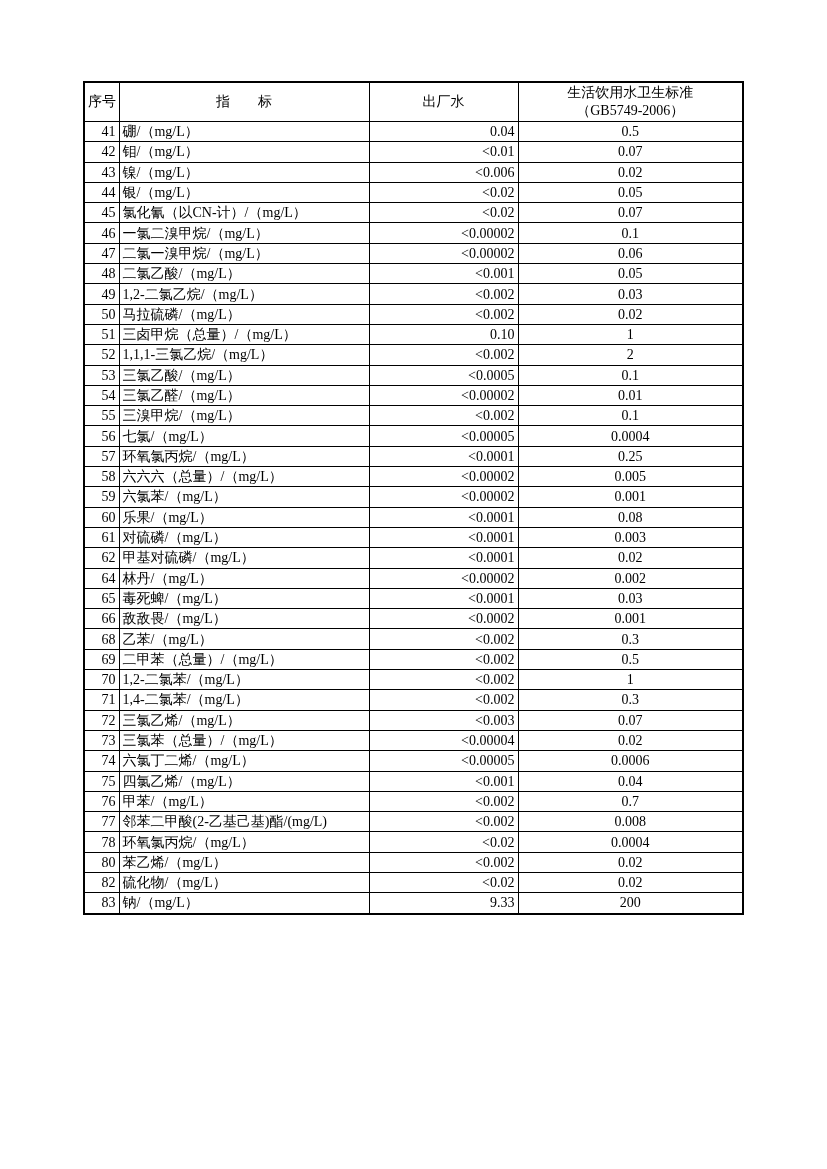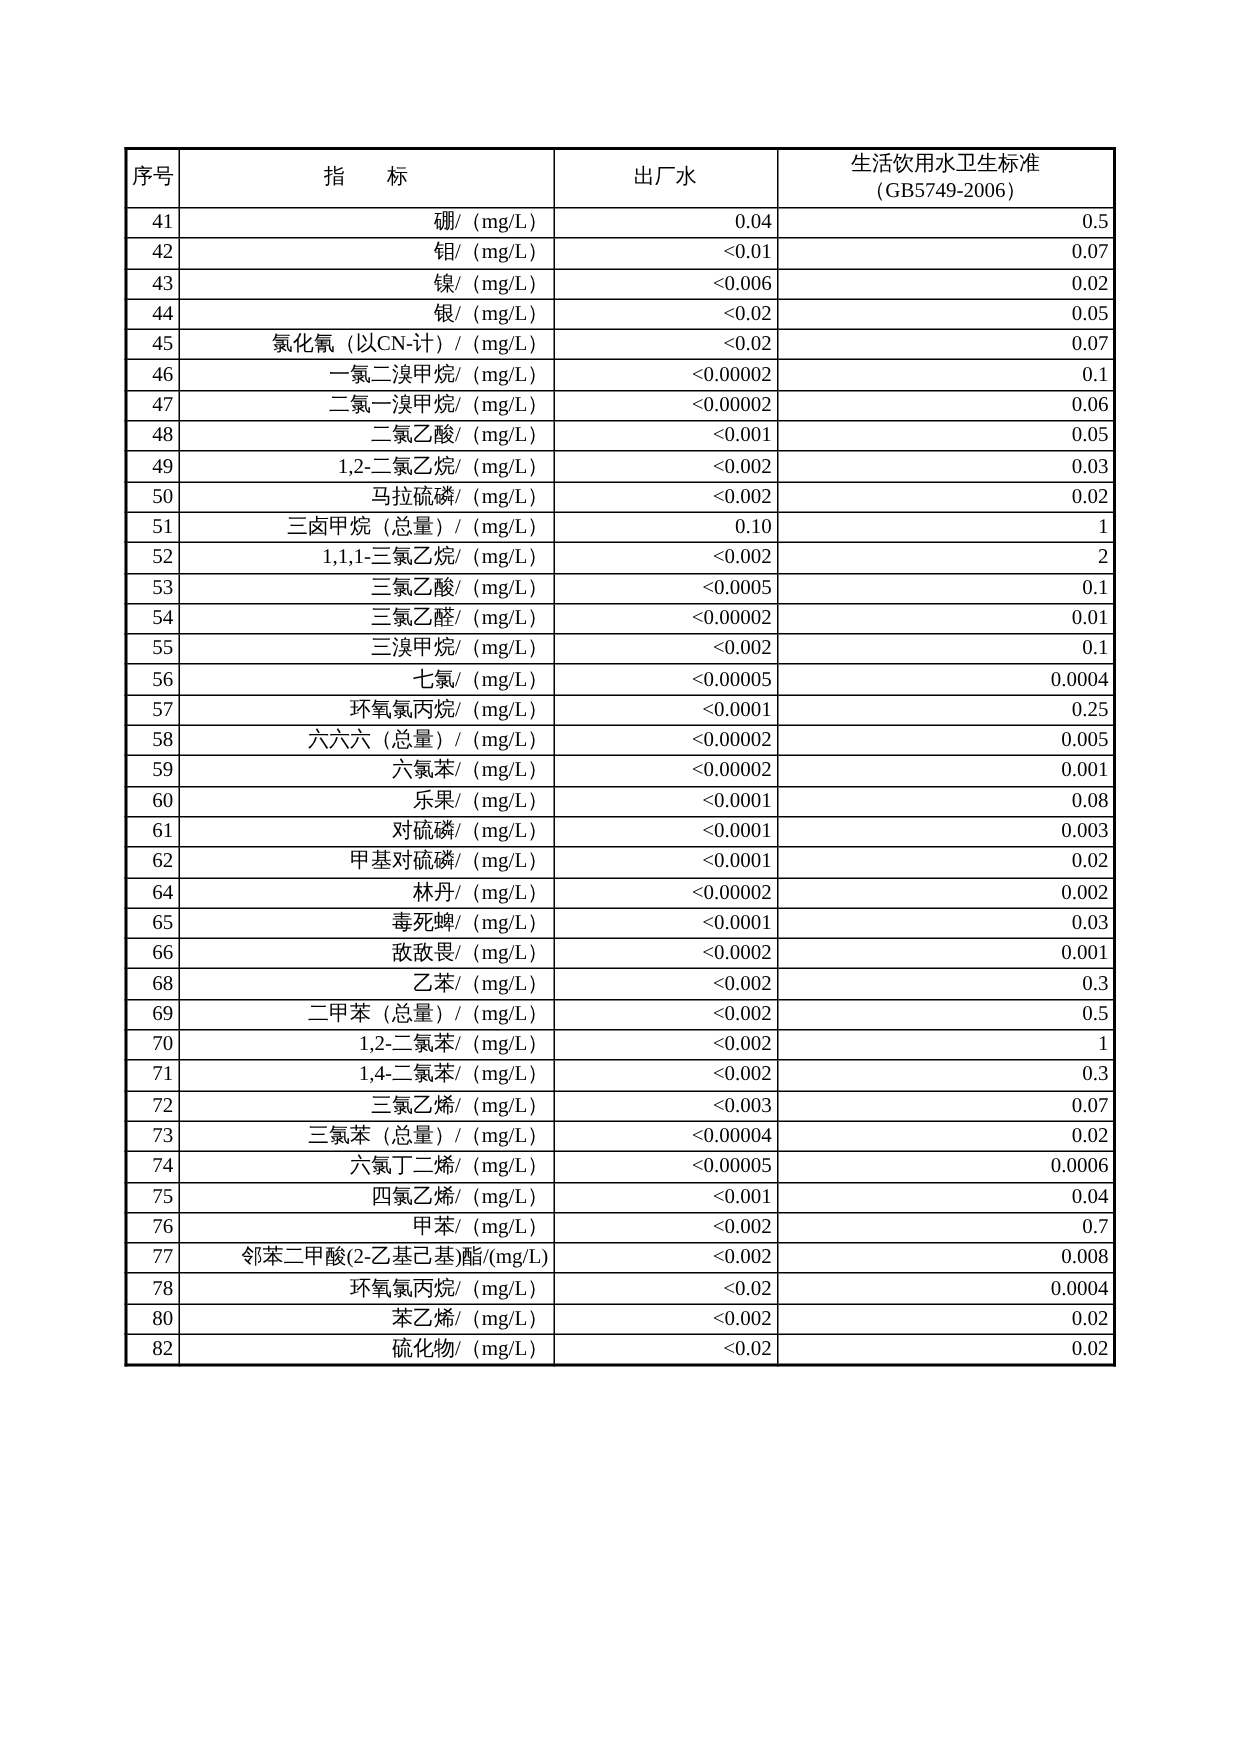--- a/index.html
+++ b/index.html
@@ -8,21 +8,20 @@
     background: #ffffff;
   }
   .page {
     position: relative;
     width: 827px;
     height: 916px;
     background: #ffffff;
     font-family: "Liberation Serif", "DejaVu Serif", serif;
     color: #000000;
     overflow: hidden;
-    margin-top: 17px;
   }
   table.wq {
     position: absolute;
     left: 83px;
     top: 81px;
     width: 659px;
     border-collapse: collapse;
     table-layout: fixed;
     border: 2px solid #000000;
     font-size: 14px;
@@ -42,23 +41,23 @@
     line-height: 18px;
   }
   table.wq tbody td {
     height: 19.3px;
   }
   col.c-no { width: 35px; }
   col.c-ind { width: 250px; }
   col.c-fac { width: 149px; }
   col.c-std { width: 225px; }
   td.col-no { text-align: right; }
-  td.col-indicator { text-align: right; padding-left: 4px; }
+  td.col-indicator { text-align: left; padding-left: 4px; }
   td.col-factory { text-align: right; padding-right: 3px; }
-  td.col-standard { text-align: right; padding-right: 3px; }
+  td.col-standard { text-align: center; padding-right: 3px; }
 </style>
 </head>
 <body>
 
 <div class="page">
   <table class="wq">
     <colgroup>
       <col class="c-no">
       <col class="c-ind">
       <col class="c-fac">
@@ -297,15 +296,21 @@
           <td class="col-indicator">苯乙烯/（mg/L）</td>
           <td class="col-factory">&lt;0.002</td>
           <td class="col-standard">0.02</td>
         </tr>
         <tr>
           <td class="col-no">82</td>
           <td class="col-indicator">硫化物/（mg/L）</td>
           <td class="col-factory">&lt;0.02</td>
           <td class="col-standard">0.02</td>
         </tr>
+        <tr>
+          <td class="col-no">83</td>
+          <td class="col-indicator">钠/（mg/L）</td>
+          <td class="col-factory">9.33</td>
+          <td class="col-standard">200</td>
+        </tr>
       </tbody>
   </table>
 </div>
 
 </body></html>

